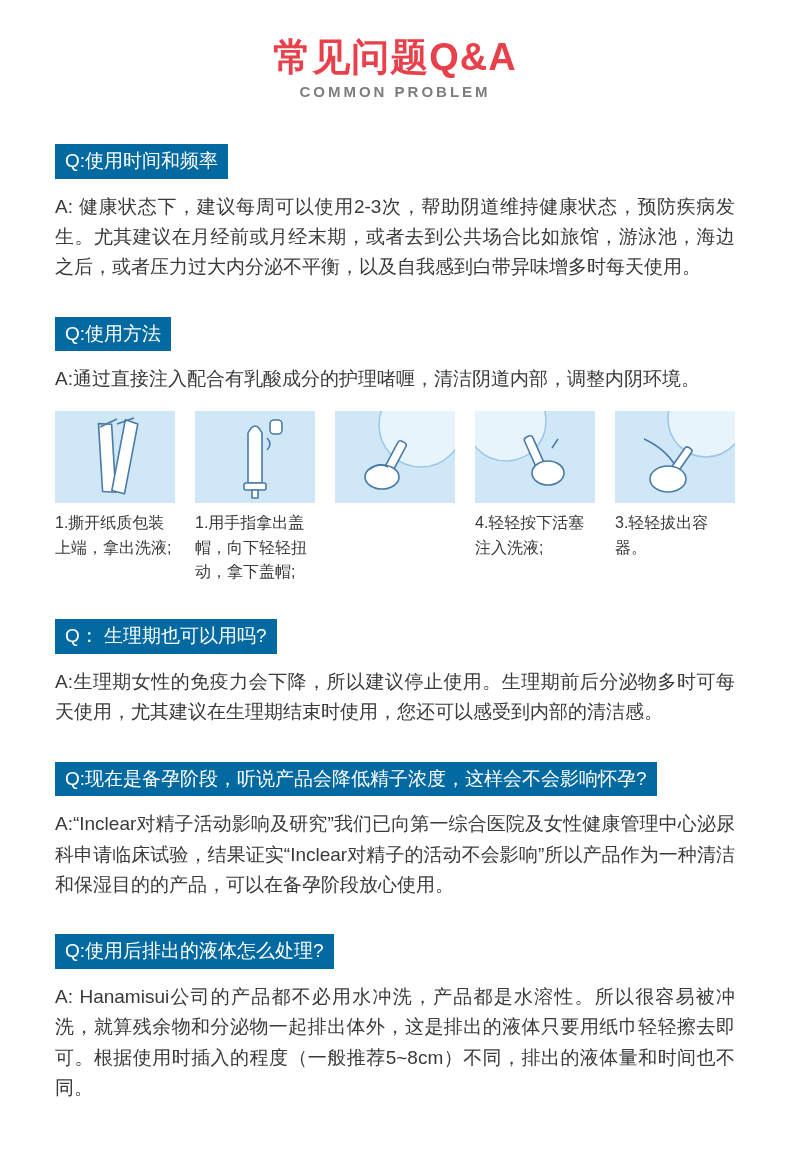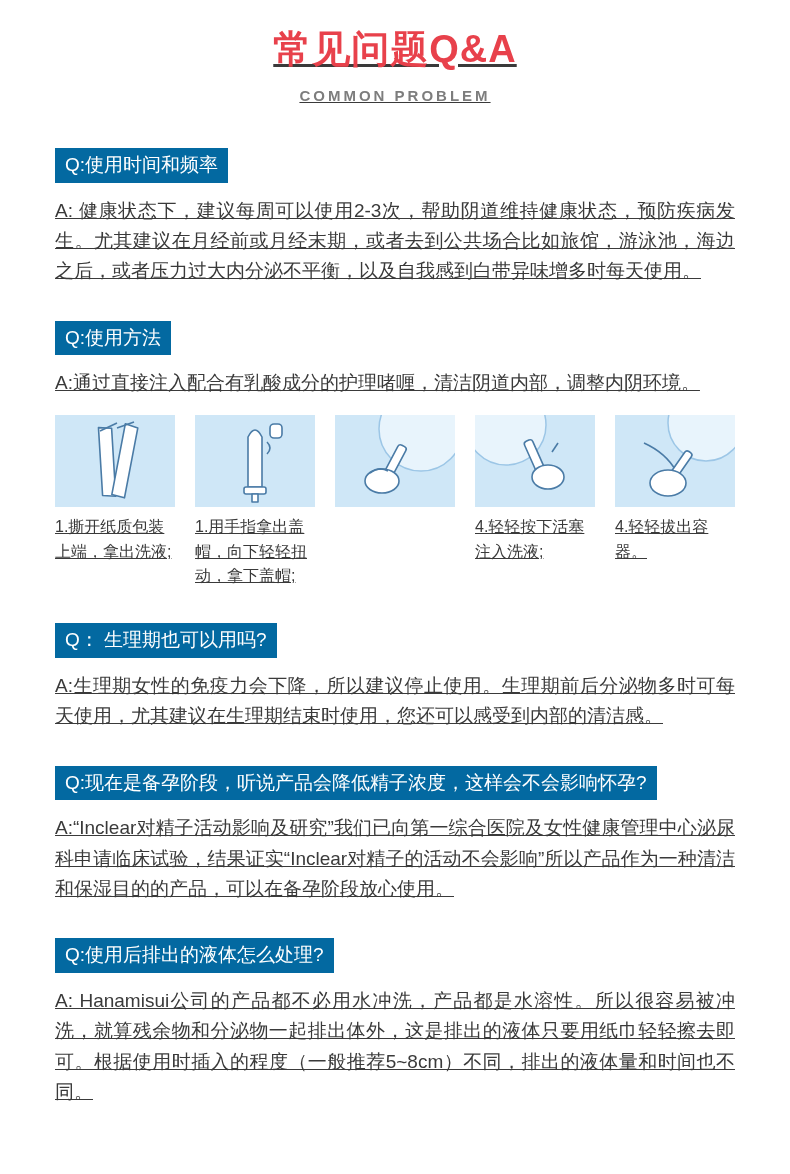--- a/index.html
+++ b/index.html
@@ -3,34 +3,33 @@
 <meta charset="utf-8">
 <style>
   * { margin: 0; padding: 0; box-sizing: border-box; }
   html, body { background: #ffffff; }
   body {
     width: 790px;
     min-height: 1174px;
     font-family: "Liberation Sans", "DejaVu Sans", sans-serif;
     color: #3a3a3a;
   }
-  .page { padding: 18px 55px 18px; text-decoration: underline; }
+  .page { padding: 26px 55px 18px; }
   .header { text-align: center; padding-top: 6px; }
   .title {
     color: #e8414b;
     font-size: 38px;
     font-weight: bold;
     letter-spacing: 1px;
   }
   .subtitle {
     color: #7d7d7d;
     font-size: 15px;
     font-weight: bold;
     letter-spacing: 3px;
-    margin-top: 12px;
   }
   .faq { margin-top: 34px; }
   .faq.first { margin-top: 44px; }
   .q-label {
     display: inline-block;
     background: #0369a1;
     color: #ffffff;
     font-size: 19px;
     line-height: 1.4;
     padding: 4px 10px;
@@ -142,21 +141,21 @@
         <div class="pic">
           <svg viewBox="0 0 118 92">
             <circle cx="90" cy="8" r="38" fill="#e8f4fc" stroke="#9cc6e6" stroke-width="1.5"></circle>
             <g fill="#ffffff" stroke="#4a7ba6" stroke-width="1.6" stroke-linejoin="round">
               <path d="M28 28 q22 10 32 28" fill="none"></path>
               <rect x="60" y="34" width="8" height="34" rx="3" transform="rotate(35 64 51)"></rect>
               <ellipse cx="52" cy="68" rx="18" ry="13"></ellipse>
             </g>
           </svg>
         </div>
-        <p class="cap">4.轻轻拔出容器。</p>
+        <p class="cap">3.轻轻拔出容器。</p>
       </div>
 
     </div>
   </section>
 
   <section class="faq">
     <div class="q-label">Q： 生理期也可以用吗?</div>
     <p class="answer">A:生理期女性的免疫力会下降，所以建议停止使用。生理期前后分泌物多时可每天使用，尤其建议在生理期结束时使用，您还可以感受到内部的清洁感。</p>
   </section>
 

